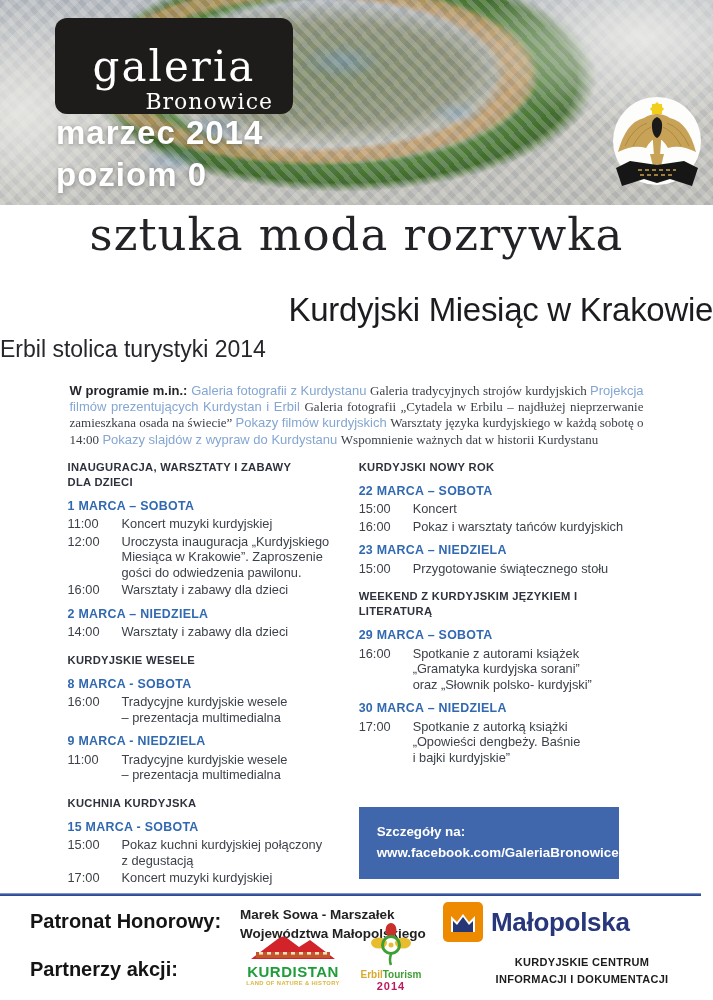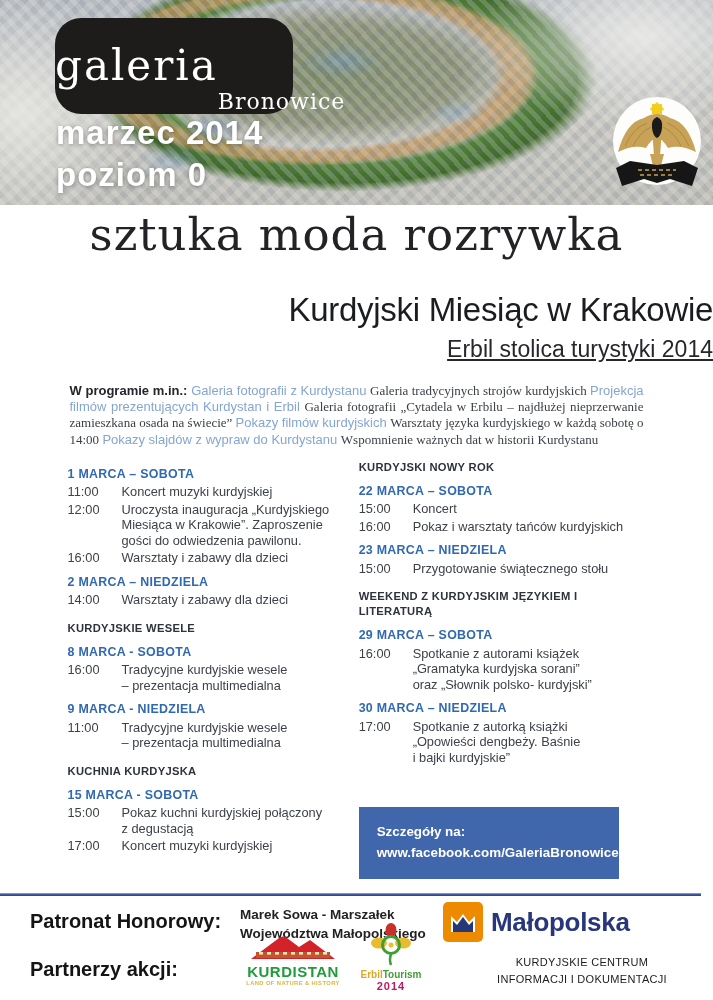--- a/index.html
+++ b/index.html
@@ -15,35 +15,35 @@
       repeating-linear-gradient(-43deg, rgba(92,108,128,.14) 0 7px, rgba(0,0,0,0) 7px 14px),
       radial-gradient(60px 26px at 48% 30%, rgba(110,150,190,.55), transparent 70%),
       radial-gradient(46px 20px at 30% 62%, rgba(110,150,190,.5), transparent 70%),
       radial-gradient(40px 18px at 64% 55%, rgba(120,160,200,.45), transparent 70%),
       radial-gradient(50px 20px at 24% 78%, rgba(110,150,190,.45), transparent 70%),
       radial-gradient(ellipse 290px 118px at 44% 36%, transparent 62%, rgba(190,150,95,.8) 67% 74%, transparent 78%),
       radial-gradient(ellipse 265px 100px at 46% 36%, #7d8a66 0%, #8e9379 50%, transparent 72%),
       radial-gradient(ellipse 335px 150px at 48% 38%, transparent 52%, #52803a 58%, #3e6927 70%, transparent 76%),
       linear-gradient(180deg,#b7bbc0 0%,#c8c7c1 55%,#bfbeb8 100%);}
   .logo-box{position:absolute;left:55px;top:18px;width:238px;height:96px;background:#1e1b1b;
-            border-radius:26px;display:flex;flex-direction:row;align-items:center;justify-content:space-between;}
+            border-radius:12px;display:flex;flex-direction:column;align-items:center;justify-content:flex-end;}
   .logo-line1{font-family:"DejaVu Serif",serif;color:#fff;font-size:42px;line-height:1;letter-spacing:2px;}
   .logo-line2{font-family:"DejaVu Serif",serif;color:#fff;font-size:22px;letter-spacing:1px;
               align-self:flex-end;margin-right:20px;margin-top:1px;}
   .hero-month,.hero-level{position:absolute;left:56px;color:#fff;font-size:33px;font-weight:800;
               letter-spacing:1px;text-shadow:0 1px 4px rgba(0,0,0,.35);}
   .hero-month{top:114px;}
   .hero-level{top:156px;}
   .emblem{position:absolute;right:8px;top:94px;}
 
   
   .tagline{height:58px;display:flex;align-items:center;justify-content:center;
            font-family:"DejaVu Serif",serif;font-size:45px;color:#232226;letter-spacing:1px;}
   .title{margin:28px 0 0;text-align:right;font-size:33px;font-weight:400;color:#1b1c1f;letter-spacing:-.3px;}
-  .subtitle{margin-top:7px;text-align:right;font-size:23px;font-weight:400;color:#26272c;text-decoration:underline;}
+  .subtitle{margin-top:7px;text-align:left;font-size:23px;font-weight:400;color:#26272c;}
 
   
   .intro{width:574px;margin:20px auto 0;font-size:13px;line-height:16.2px;text-align:justify;color:#3a3f46;}
   .seg-bold{font-weight:700;color:#24262b;}
   .seg-link{color:#84a6d2;}
   .seg-plain{color:#3a3f46;font-family:Liberation Serif, serif;}
 
   
   .schedule{width:578px;margin:10px auto 0;display:flex;gap:18px;}
   .col{width:278px;}
@@ -72,21 +72,21 @@
   .part-label{position:absolute;left:30px;top:62px;font-size:20px;font-weight:800;color:#141414;}
   .kurdistan-logo{position:absolute;left:241px;top:38px;width:104px;text-align:center;line-height:1;}
   .kurdistan-name{font-size:15px;font-weight:800;color:#1f9d3a;letter-spacing:.5px;margin-top:1px;}
   .kurdistan-tag{font-size:5.8px;font-weight:700;color:#d9b73c;letter-spacing:.4px;margin-top:2px;}
   .erbil-logo{position:absolute;left:355px;top:26px;width:72px;text-align:center;line-height:1;}
   .erbil-name{font-size:10px;margin-top:1px;}
   .erbil-name .e1{color:#d9a92c;font-weight:700;}
   .erbil-name .e2{color:#3f9e35;font-weight:700;}
   .erbil-year{font-size:11px;font-weight:800;color:#be185d;letter-spacing:1px;margin-top:1px;}
   .kcid{position:absolute;left:468px;top:58px;width:228px;text-align:center;font-size:11px;
-        font-weight:400;color:#1c1c1c;line-height:1.5;white-space:pre-line;letter-spacing:.3px;}
+        font-weight:700;color:#1c1c1c;line-height:1.5;white-space:pre-line;letter-spacing:.3px;}
 </style>
 </head>
 <body>
 
 <div class="poster">
 
   <div class="hero">
     <div class="logo-box">
       <div class="logo-line1">galeria</div>
       <div class="logo-line2">Bronowice</div>
@@ -119,20 +119,22 @@
 
   <div class="tagline">sztuka moda rozrywka</div>
 
   <h1 class="title">Kurdyjski Miesiąc w Krakowie</h1>
   <div class="subtitle">Erbil stolica turystyki 2014</div>
 
   <p class="intro" id="intro"><span class="seg-bold">W programie m.in.: </span><span class="seg-link">Galeria fotografii z Kurdystanu </span><span class="seg-plain">Galeria tradycyjnych strojów kurdyjskich </span><span class="seg-link">Projekcja filmów prezentujących Kurdystan i Erbil </span><span class="seg-plain">Galeria fotografii „Cytadela w Erbilu – najdłużej nieprzerwanie zamieszkana osada na świecie” </span><span class="seg-link">Pokazy filmów kurdyjskich </span><span class="seg-plain">Warsztaty języka kurdyjskiego w każdą sobotę o 14:00 </span><span class="seg-link">Pokazy slajdów z wypraw do Kurdystanu </span><span class="seg-plain">Wspomnienie ważnych dat w historii Kurdystanu</span></p>
 
   <div class="schedule" id="schedule">
       <div class="col">
+        <div class="sec-title">INAUGURACJA, WARSZTATY I ZABAWY
+DLA DZIECI</div>
         <div class="day">
           <div class="day-date">1 MARCA – SOBOTA</div>
           <div class="ev">
             <div class="ev-time">11:00</div>
             <div class="ev-desc">Koncert muzyki kurdyjskiej</div>
           </div>
           <div class="ev">
             <div class="ev-time">12:00</div>
             <div class="ev-desc">Uroczysta inauguracja „Kurdyjskiego
 Miesiąca w Krakowie”. Zaproszenie

